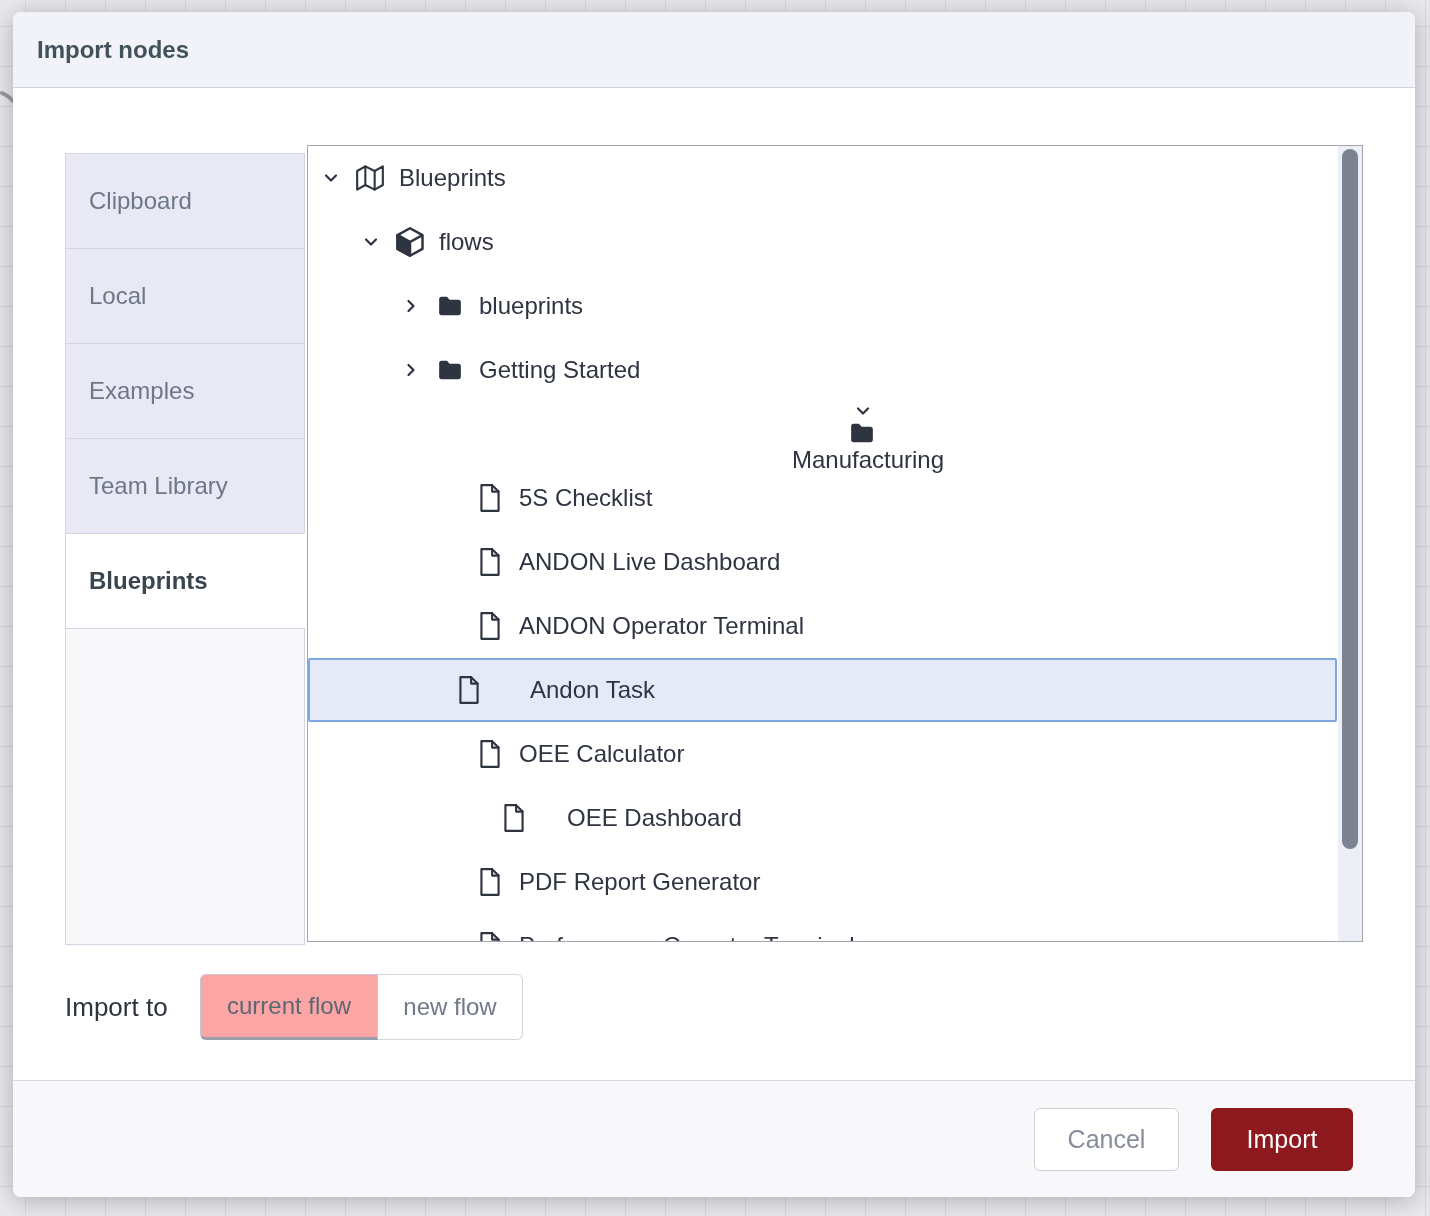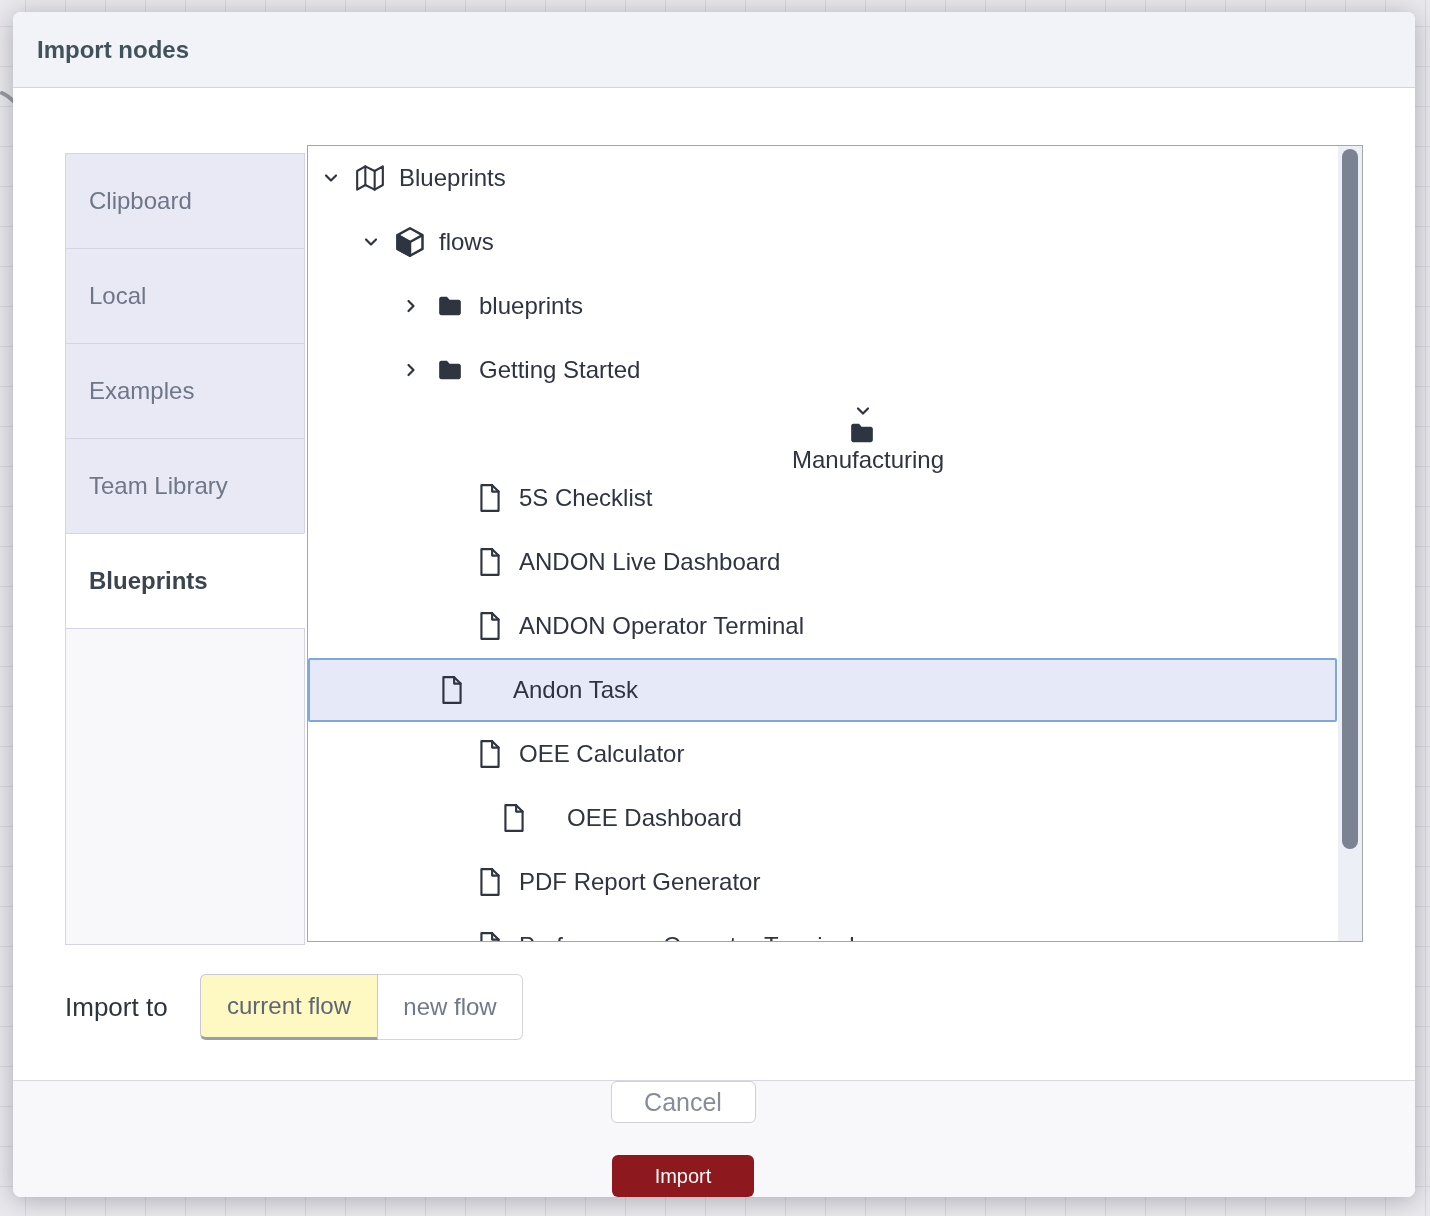--- a/index.html
+++ b/index.html
@@ -66,45 +66,45 @@
   }
 
   
   .import-row{position:absolute;left:52px;top:962px;height:66px;display:flex;align-items:center;}
   .import-label{font-size:26px;color:#2e343e;text-align:right;}
   .seg-group{position:absolute;left:135px;top:0;display:flex;height:66px;}
   .seg{
     box-sizing:border-box;height:66px;font-family:inherit;font-size:24px;cursor:pointer;
   }
   .seg.selected{
-    width:178px;background:#fef9c3;color:#5f6673;
+    width:178px;background:#fca5a5;color:#5f6673;
     border:1px solid #c6c8d6;border-bottom:3px solid #9b9eaa;
     border-radius:6px 0 0 6px;
   }
   .seg.unselected{
     width:145px;background:#ffffff;color:#70798a;
     border:1px solid #d4d5dd;border-left:none;
     border-radius:0 6px 6px 0;
   }
 
   
   .footer{
     position:absolute;left:0;right:0;bottom:0;height:117px;box-sizing:border-box;
     background:#f8f8fb;border-top:1px solid #d8d8e0;border-radius:0 0 8px 8px;
     display:flex;align-items:center;justify-content:flex-end;
-    padding-right:62px;gap:32px;flex-direction:column;
+    padding-right:62px;gap:32px;
   }
   .btn{font-family:inherit;border-radius:6px;cursor:pointer;}
   .btn-cancel{
     width:145px;height:63px;background:#ffffff;border:1px solid #cfd0d6;
     color:#868d99;font-size:25px;
   }
   .btn-import{
     width:142px;height:63px;background:#8d191f;border:none;
-    color:#fbfbfc;font-size:20px;
+    color:#fbfbfc;font-size:25px;
   }
 </style>
 </head>
 <body>
 
 <svg class="wire" width="42" height="46" viewBox="0 0 42 46">
   <path d="M2 5 C 14 10, 22 24, 38 42" stroke="#9a9aa1" stroke-width="4" fill="none" stroke-linecap="round"></path>
 </svg>
 
 <div class="dialog">
@@ -215,21 +215,21 @@
         <div class="tree-row" style="padding-left: 131px;">
           <span class="chev"></span>
           <span class="ticon">
             <svg width="26" height="30" viewBox="0 0 24 28" fill="none" stroke="#2e3440" stroke-width="2" stroke-linejoin="round" stroke-linecap="round">
               <path d="M4 2 H14 L20 8 V26 H4 Z"></path>
               <path d="M14 2 V8 H20"></path>
             </svg>
           </span>
           <span class="tlabel">ANDON Operator Terminal</span>
         </div>
-        <div class="tree-row selected" style="padding-left: 59px; gap: 32px;">
+        <div class="tree-row selected" style="padding-left: 76px; gap: 32px;">
           <span class="chev"></span>
           <span class="ticon">
             <svg width="26" height="30" viewBox="0 0 24 28" fill="none" stroke="#2e3440" stroke-width="2" stroke-linejoin="round" stroke-linecap="round">
               <path d="M4 2 H14 L20 8 V26 H4 Z"></path>
               <path d="M14 2 V8 H20"></path>
             </svg>
           </span>
           <span class="tlabel">Andon Task</span>
         </div>
         <div class="tree-row" style="padding-left: 131px;">

